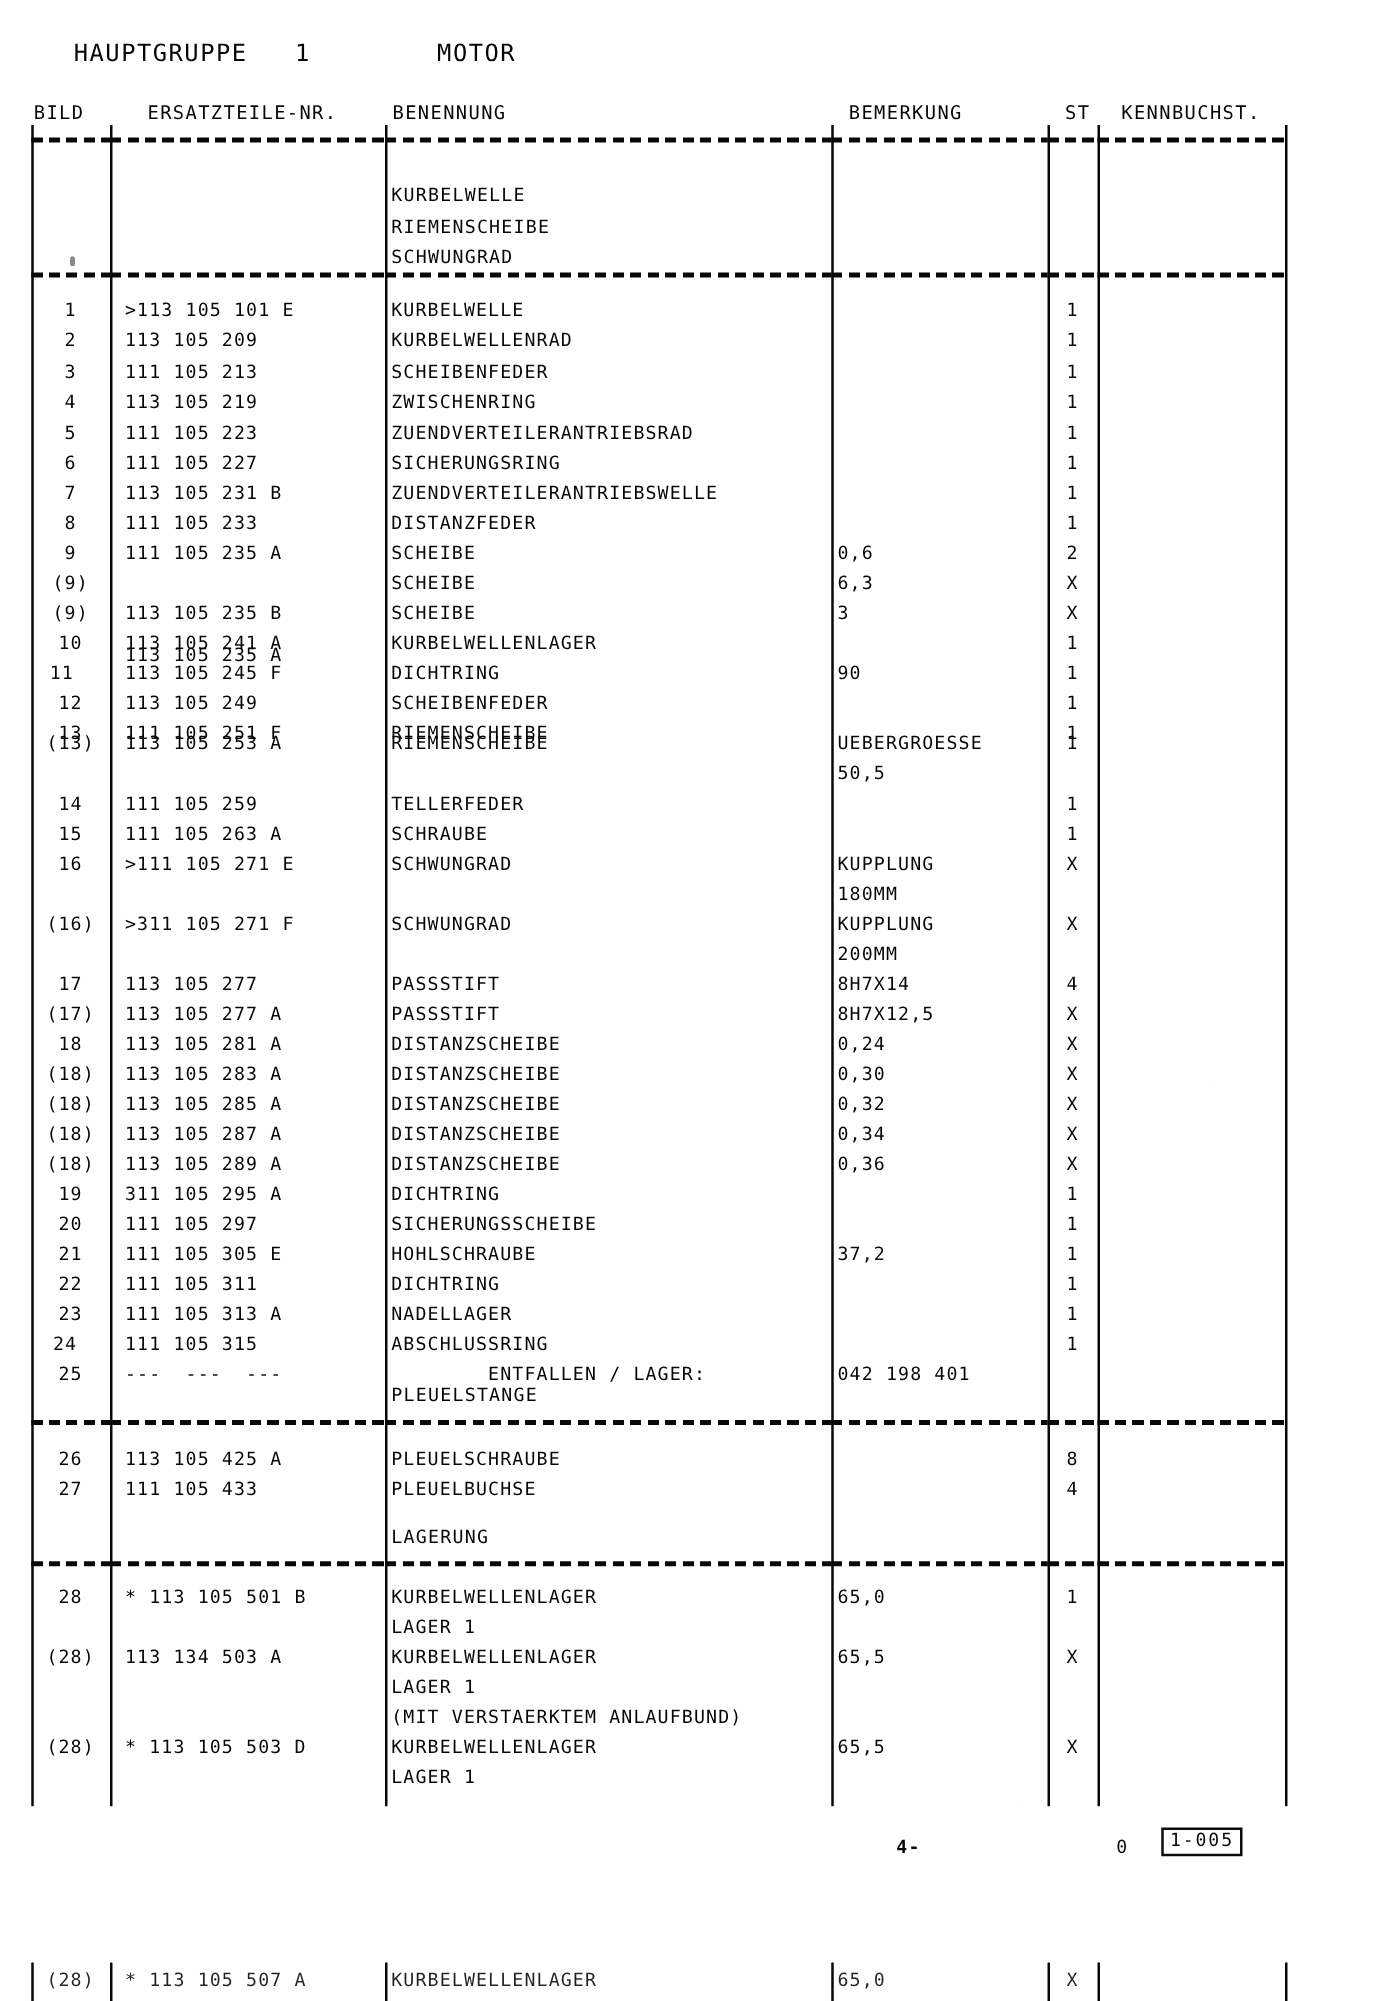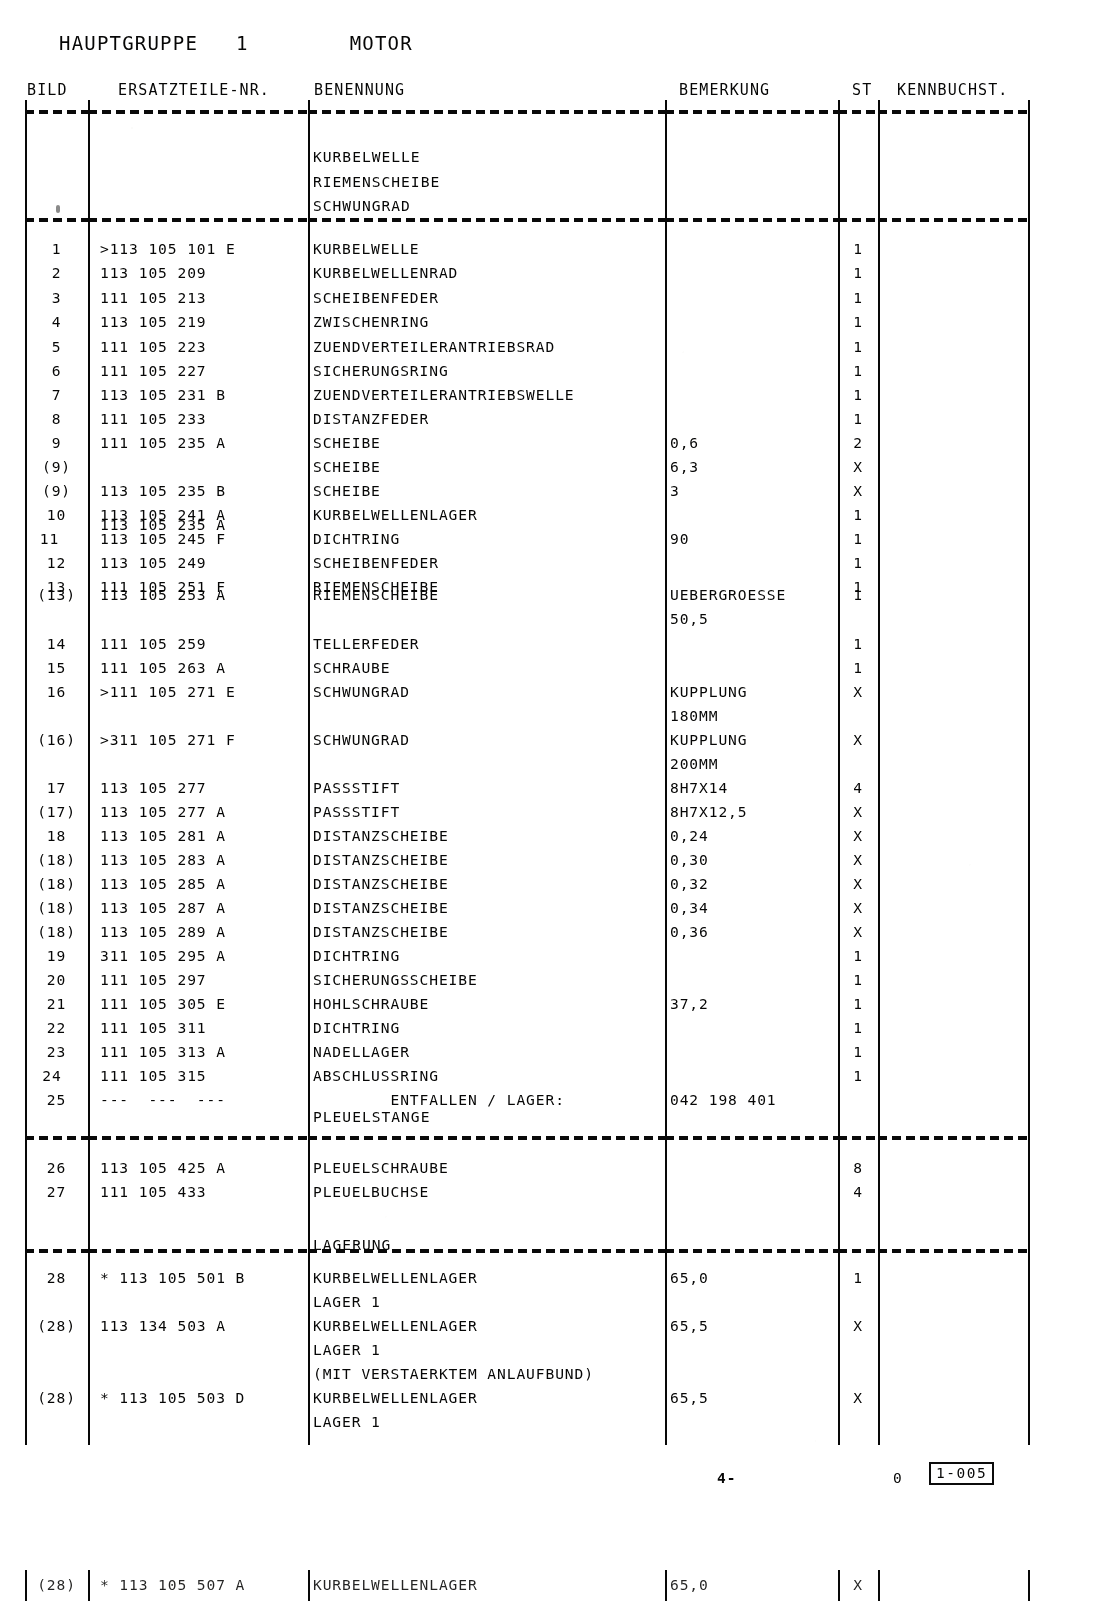--- a/index.html
+++ b/index.html
@@ -346,21 +346,21 @@
       <div class="cell c-st" style="left: 838px; top: 1319px; width: 40px; text-align: center;">X</div>
       <div class="cell c-ben" style="left: 313px; top: 1343px;">LAGER 1</div>
       <div class="cell c-ben" style="left: 313px; top: 1367px;">(MIT VERSTAERKTEM ANLAUFBUND)</div>
       <div class="cell c-bild" style="left: 25px; top: 1391px; width: 63px; text-align: center;">(28)</div>
       <div class="cell c-nr" style="left: 100px; top: 1391px;">* 113 105 503 D</div>
       <div class="cell c-ben" style="left: 313px; top: 1391px;">KURBELWELLENLAGER</div>
       <div class="cell c-bem" style="left: 670px; top: 1391px;">65,5</div>
       <div class="cell c-st" style="left: 838px; top: 1391px; width: 40px; text-align: center;">X</div>
       <div class="cell c-ben" style="left: 313px; top: 1415px;">LAGER 1</div>
       <div class="cell grp-title" style="left: 313px; top: 1110px;">PLEUELSTANGE</div>
-      <div class="cell grp-title" style="left: 313px; top: 1223px; margin-top: 15px;">LAGERUNG</div>
+      <div class="cell grp-title" style="left: 313px; top: 1223px;">LAGERUNG</div>
     </div>
 
   <div class="foot" id="foot-pageno">4-</div>
   <div class="foot" id="foot-rev">0</div>
   <div class="foot" id="foot-code">1-005</div>
 
   <div id="bleed-row">
       <div class="cell" style="left: 25px; top: 1578px; width: 63px; text-align: center;">(28)</div>
       <div class="cell" style="left: 100px; top: 1578px;">* 113 105 507 A</div>
       <div class="cell" style="left: 313px; top: 1578px;">KURBELWELLENLAGER</div>

